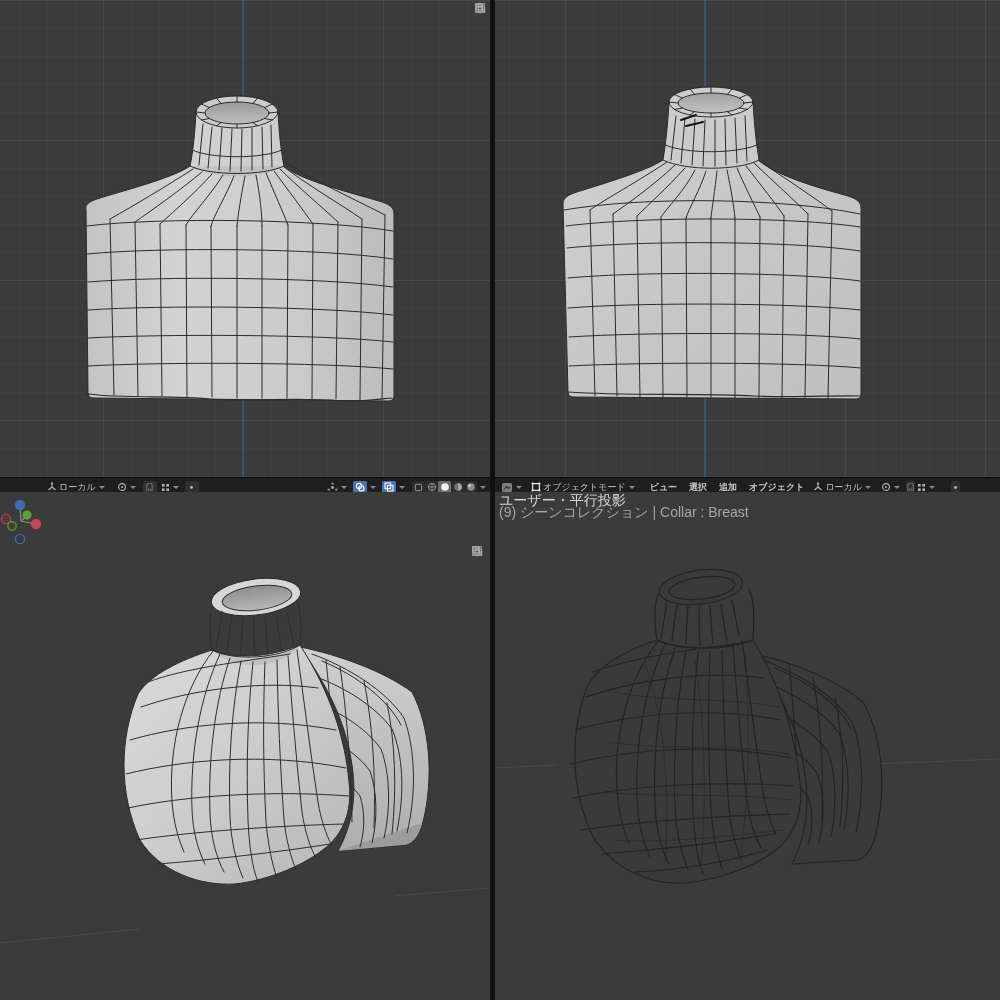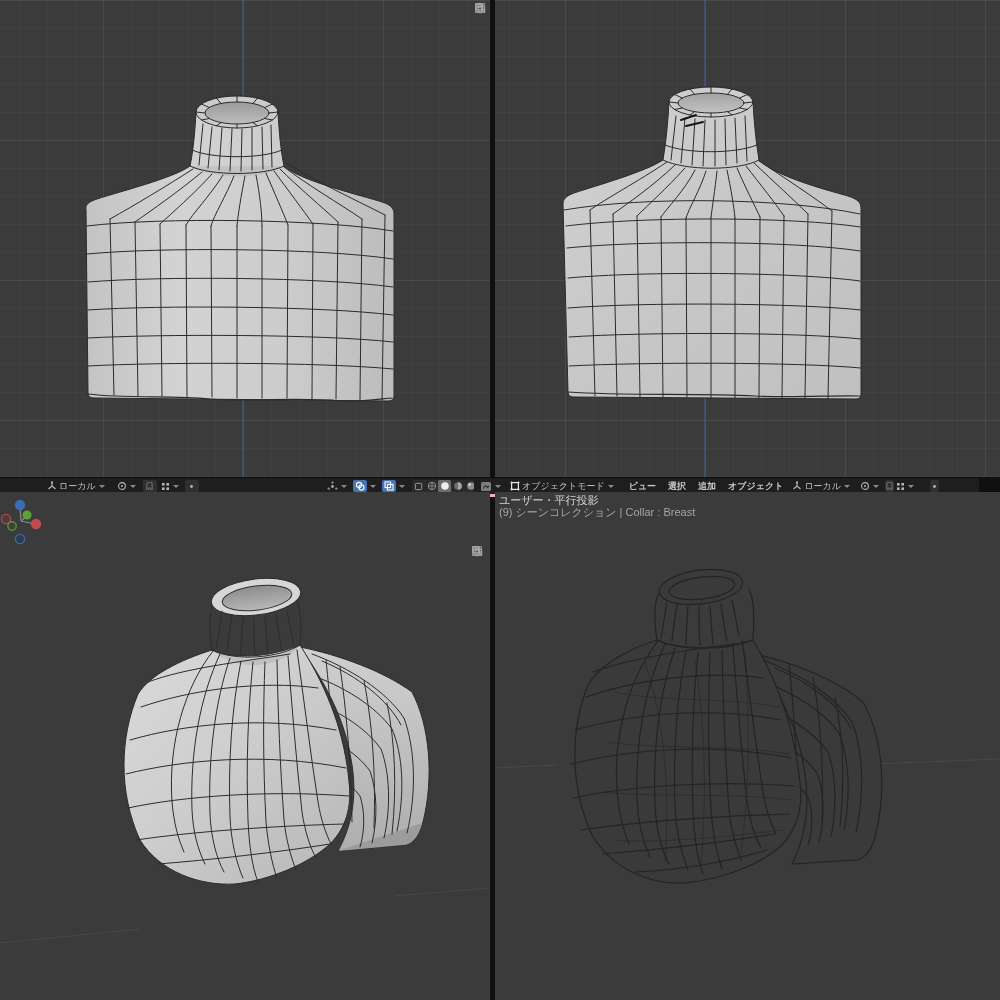--- a/index.html
+++ b/index.html
@@ -18,37 +18,37 @@
       linear-gradient(rgba(255,255,255,.028) 1px, transparent 1px),
       linear-gradient(90deg, rgba(255,255,255,.028) 1px, transparent 1px);
     background-size:140px 140px,140px 140px,28px 28px,28px 28px;
   }
   #vp-tl{left:0;top:0;width:490px;height:477px;background-position:13px 0,243px 0,13px 0,19px 0;}
   #vp-tr{left:495px;top:0;width:505px;height:477px;background-position:0 0,210px 0,0 0,14px 0;}
   #vp-bl{left:0;top:492px;width:490px;height:508px;}
   #vp-br{left:495px;top:492px;width:505px;height:508px;}
   .vp svg{position:absolute;left:0;top:0;}
   .hdr{position:absolute;top:477px;height:20px;background:var(--header-bg);
-    border-top:1px solid #0d0d0d;border-bottom:3px solid #f9a8d4;
+    border-top:1px solid #0d0d0d;border-bottom:1px solid #f9a8d4;
     display:flex;align-items:center;font-size:9px;color:var(--text);}
   #hdr-l{left:0;width:490px;}
-  #hdr-r{left:474px;width:505px;}
+  #hdr-r{left:495px;width:505px;}
   .hbtn{display:inline-flex;align-items:center;gap:2px;height:12px;padding:0 3px;
     border-radius:2px;color:var(--text);white-space:nowrap;cursor:default;}
   .chev{width:0;height:0;border-left:3px solid transparent;border-right:3px solid transparent;
     border-top:3.5px solid #8a8a8a;display:inline-block;margin-left:1px;}
   .icon-btn{display:inline-flex;align-items:center;justify-content:center;
     width:14px;height:12px;border-radius:2px;}
   .icon-btn.blue{background:var(--accent);}
   .icon-btn.dim{opacity:.45;}
   .menu-item{padding:0 6px;font-weight:bold;}
   .seg{display:flex;background:#2b2b2b;border-radius:3px;height:13px;align-items:center;margin-left:4px;}
   .seg .sb{width:13px;height:13px;display:flex;align-items:center;justify-content:center;}
   .seg .sb.active{background:#6d6d6d;border-radius:2px;}
-  .overlay-text{position:absolute;left:4px;top:2px;line-height:12px;font-size:11px;pointer-events:none;}
+  .overlay-text{position:absolute;left:4px;top:2px;line-height:12px;font-size:14px;pointer-events:none;}
   .overlay-text .l1{color:#d6d6d6;}
   .overlay-text .l2{color:#a6a6a6;}
   .navcol{position:absolute;display:flex;flex-direction:column;gap:4px;align-items:center;}
   .navbtn{width:13px;height:13px;display:flex;align-items:center;justify-content:center;opacity:.75;}
   .gizmo{position:absolute;}
 </style>
 </head>
 <body>
 
 <div class="stage">

